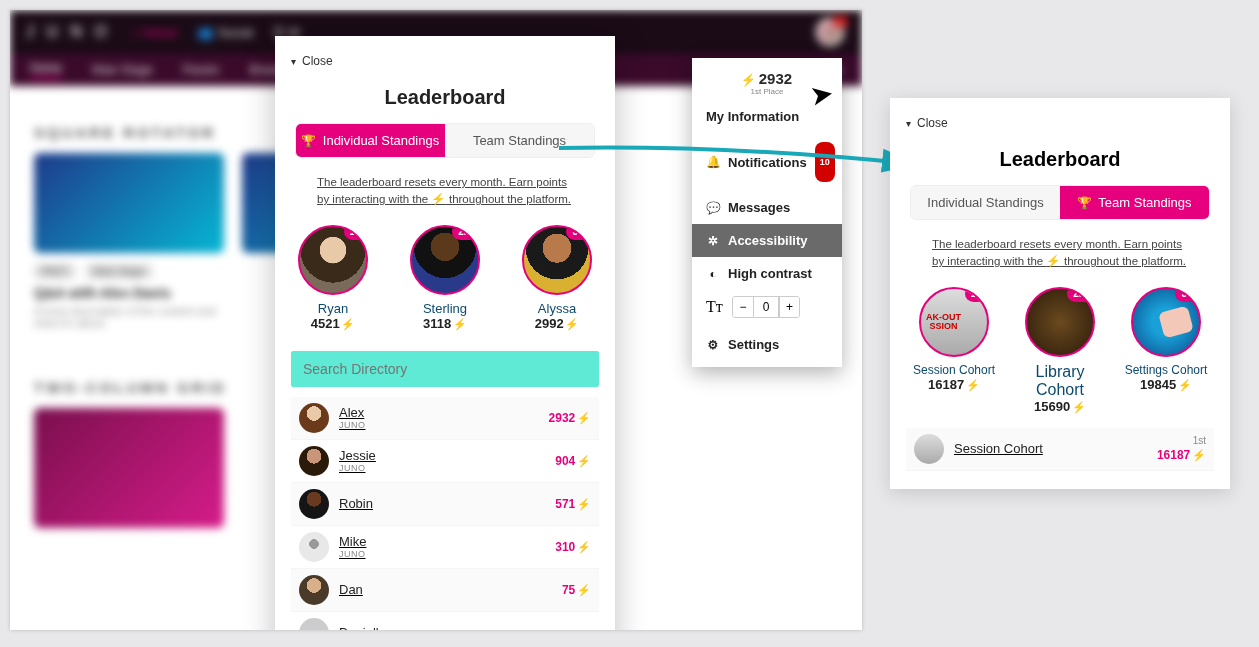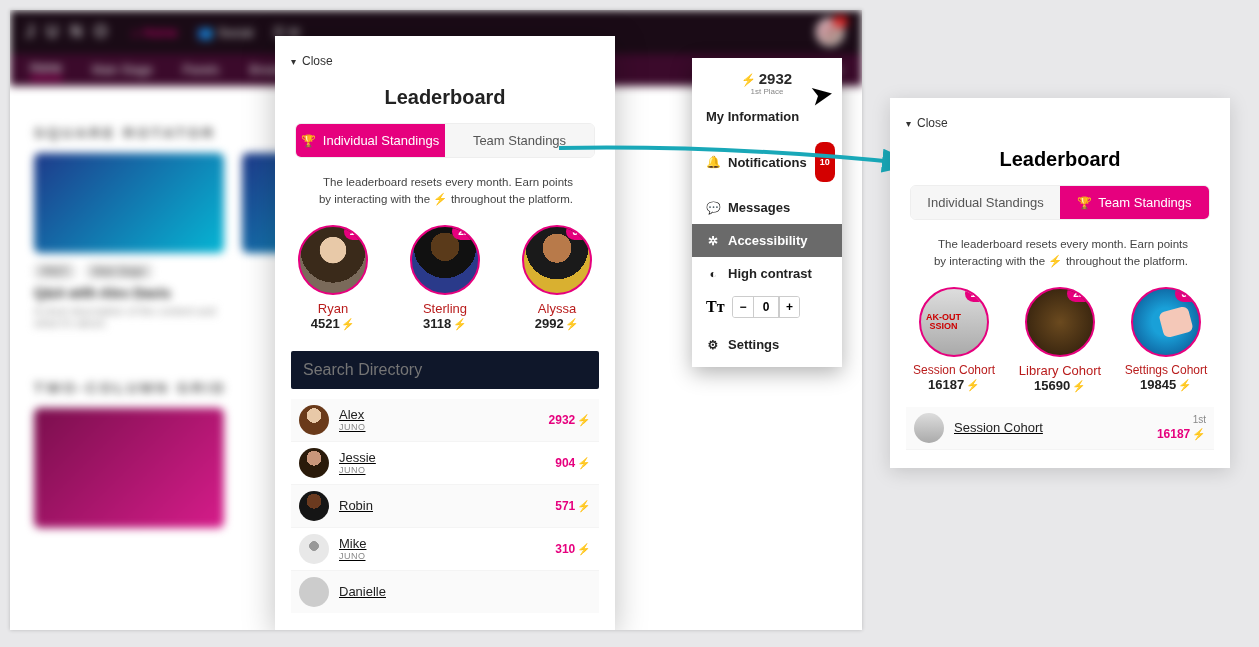--- a/index.html
+++ b/index.html
@@ -30,33 +30,33 @@
   
   
   .modal { position: absolute; left: 265px; top: 26px; width: 340px; background: #fff; box-shadow: 0 6px 30px rgba(0,0,0,.25); padding: 18px 16px 10px; min-height: 594px; }
   .close-row { display: flex; align-items: center; gap: 6px; font-size: 12px; color: #333; cursor: pointer; }
   .chev { font-size: 10px; }
   .modal h2 { text-align: center; font-size: 20px; font-weight: 800; color: #222; margin: 18px 0 14px; }
   .tabs { display: flex; border: 1px solid #eee; border-radius: 6px; overflow: hidden; margin: 0 4px 16px; }
   .tab { flex: 1; text-align: center; padding: 9px 0; font-size: 13px; background: #f6f6f6; color: #555; display: flex; align-items: center; justify-content: center; gap: 6px; cursor: pointer; }
   .tab .trophy { font-size: 12px; }
   .tab.active { background: #e6007e; color: #fff; font-weight: 500; }
-  .desc { text-align: right; font-size: 11.5px; color: #444; line-height: 1.5; margin: 0 26px 16px; }
+  .desc { text-align: left; font-size: 11.5px; color: #444; line-height: 1.5; margin: 0 26px 16px; text-decoration: underline; }
   .bolt-inline { color: #e6007e; font-weight: 700; }
   .top3 { display: flex; justify-content: center; gap: 28px; margin-bottom: 14px; }
   .lead { text-align: center; width: 86px; }
   .lead-av { width: 70px; height: 70px; border-radius: 50%; background: #bbb; border: 2px solid #e6007e; position: relative; margin: 0 auto 6px; overflow: hidden; }
   .lead-av.ryan { background: radial-gradient(circle at 50% 35%, #e8c9a8 0 24%, #3a2a1a 25% 60%, #7a6a5a 60%); }
   .lead-av.ster { background: radial-gradient(circle at 50% 30%, #5a3a1a 0 25%, #111 25% 55%, #2a3a8a 55%); }
   .lead-av.aly  { background: radial-gradient(circle at 50% 32%, #b87a4a 0 26%, #1a1a1a 26% 56%, #d9b030 56%); }
   .rank-badge { position: absolute; top: -4px; right: -4px; background: #e6007e; color: #fff; font-size: 10px; font-weight: 600; padding: 3px 6px; border-radius: 10px; }
-  .lead-name { font-size: 13px; color: #b91c1c; }
+  .lead-name { font-size: 13px; color: #0c4a6e; }
   .lead-pts { font-size: 13px; font-weight: 700; color: #222; }
   .bolt { color: #e6007e; font-size: 11px; margin-left: 2px; }
-  .search { width: 100%; padding: 10px 12px; background: #0f172a; border: none; font-size: 16px; color: #777; margin: 6px 0 10px; border-radius: 2px; }
+  .search { width: 100%; padding: 10px 12px; background: #5eead4; border: none; font-size: 14px; color: #777; margin: 6px 0 10px; border-radius: 2px; }
   .list { }
   .row { display: flex; align-items: center; padding: 6px 8px; border-bottom: 1px solid #f4f4f4; }
   .row:nth-child(odd) { background: #fafafa; }
   .row-av { width: 30px; height: 30px; border-radius: 50%; background: #ccc; margin-right: 10px; overflow: hidden; }
   .row-av.a1 { background: radial-gradient(circle at 50% 35%,#e8c9a8 0 30%,#6a3a1a 30%); }
   .row-av.a2 { background: radial-gradient(circle at 50% 34%,#c9967a 0 30%,#2a1a0a 30%); }
   .row-av.a3 { background: radial-gradient(circle at 50% 34%,#6a3a1f 0 30%,#151515 30%); }
   .row-av.a4 { background: #e8e8e8 radial-gradient(circle at 50% 40%,#999 0 20%,transparent 21%); }
   .row-av.a5 { background: radial-gradient(circle at 50% 35%,#d9b08a 0 30%,#4a3a2a 30%); }
   .row-info { flex: 1; text-decoration: underline; }
@@ -67,21 +67,21 @@
   
   .dropdown { position: absolute; right: 20px; top: 48px; width: 150px; background: #fff; box-shadow: 0 6px 20px rgba(0,0,0,.3); padding: 6px 0; font-size: 13px; }
   .dd-score { text-align: center; padding: 6px 0 4px; }
   .dd-score-n { font-weight: 800; color: #2a2a2a; font-size: 15px; }
   .dd-score-n::before { content: "⚡"; color: #e6007e; font-size: 12px; margin-right: 2px; }
   .dd-sub { font-size: 8px; color: #888; }
   .dd-item { padding: 9px 14px; color: #222; display: flex; align-items: center; gap: 8px; cursor: pointer; position: relative; font-weight: bold; }
   .dd-item.hl { background: #6a6a6a; color: #fff; }
   .dd-ic { width: 14px; text-align: center; font-size: 12px; }
   .dd-badge { background: #d30000; color: #fff; font-size: 9px; border-radius: 8px; padding: 15px 5px; margin-left: auto; }
-  .fontrow { display: flex; align-items: center; gap: 10px; padding: 6px 14px 10px 40px; font-weight: bold; }
+  .fontrow { display: flex; align-items: center; gap: 10px; padding: 6px 14px 10px 40px; }
   .fontrow .btns { display: flex; border: 1px solid #ccc; border-radius: 3px; overflow: hidden; }
   .fontrow .b { width: 20px; height: 20px; display: flex; align-items: center; justify-content: center; font-size: 12px; background: #fff; border-left: 1px solid #ccc; }
   .fontrow .b:first-child { border-left: none; }
   .fontrow .v { width: 26px; border-left: 1px solid #ccc; border-right: 1px solid #ccc; }
   .Tt { font-family: serif; font-size: 16px; position: absolute; left: 14px; }
   
   .cursor { position: absolute; left: 800px; top: 68px; font-size: 28px; color: #000; pointer-events: none; transform: rotate(-10deg); text-shadow: 1px 1px 0 #fff; }
   
   
   .arrow { position: absolute; left: 554px; top: 140px; width: 370px; height: 40px; pointer-events: none; }
@@ -217,20 +217,27 @@
         <div class="row-pts"><span>571</span><span class="bolt">⚡</span></div>
       </div>
       <div class="row">
         <div class="row-av a4"></div>
         <div class="row-info">
           <div class="row-name">Mike</div>
           <div class="row-org">Juno</div>
         </div>
         <div class="row-pts"><span>310</span><span class="bolt">⚡</span></div>
       </div>
+      <div class="row">
+        <div class="row-av a5"></div>
+        <div class="row-info">
+          <div class="row-name">Dan</div>
+        </div>
+        <div class="row-pts"><span>75</span><span class="bolt">⚡</span></div>
+      </div>
       <div class="row" style="border-bottom:none">
         <div class="row-av"></div>
         <div class="row-info">
           <div class="row-name">Danielle</div>
         </div>
       </div>
     </div>
   </div>
 
   <div class="dropdown">
@@ -307,21 +314,21 @@
       <div class="team-av t1">
           <span class="rank-badge">1st</span>
         </div>
       <div class="lead-name" style="font-size:12px">Session Cohort</div>
       <div class="lead-pts"><span>16187</span><span class="bolt">⚡</span></div>
     </div>
     <div class="lead">
       <div class="team-av t2">
           <span class="rank-badge">2nd</span>
         </div>
-      <div class="lead-name" style="font-size:13px">Library Cohort</div>
+      <div class="lead-name" style="font-size:16px">Library Cohort</div>
       <div class="lead-pts"><span>15690</span><span class="bolt">⚡</span></div>
     </div>
     <div class="lead">
       <div class="team-av t3">
           <span class="rank-badge">3rd</span>
         </div>
       <div class="lead-name" style="font-size:12px">Settings Cohort</div>
       <div class="lead-pts"><span>19845</span><span class="bolt">⚡</span></div>
     </div>
   </div>

